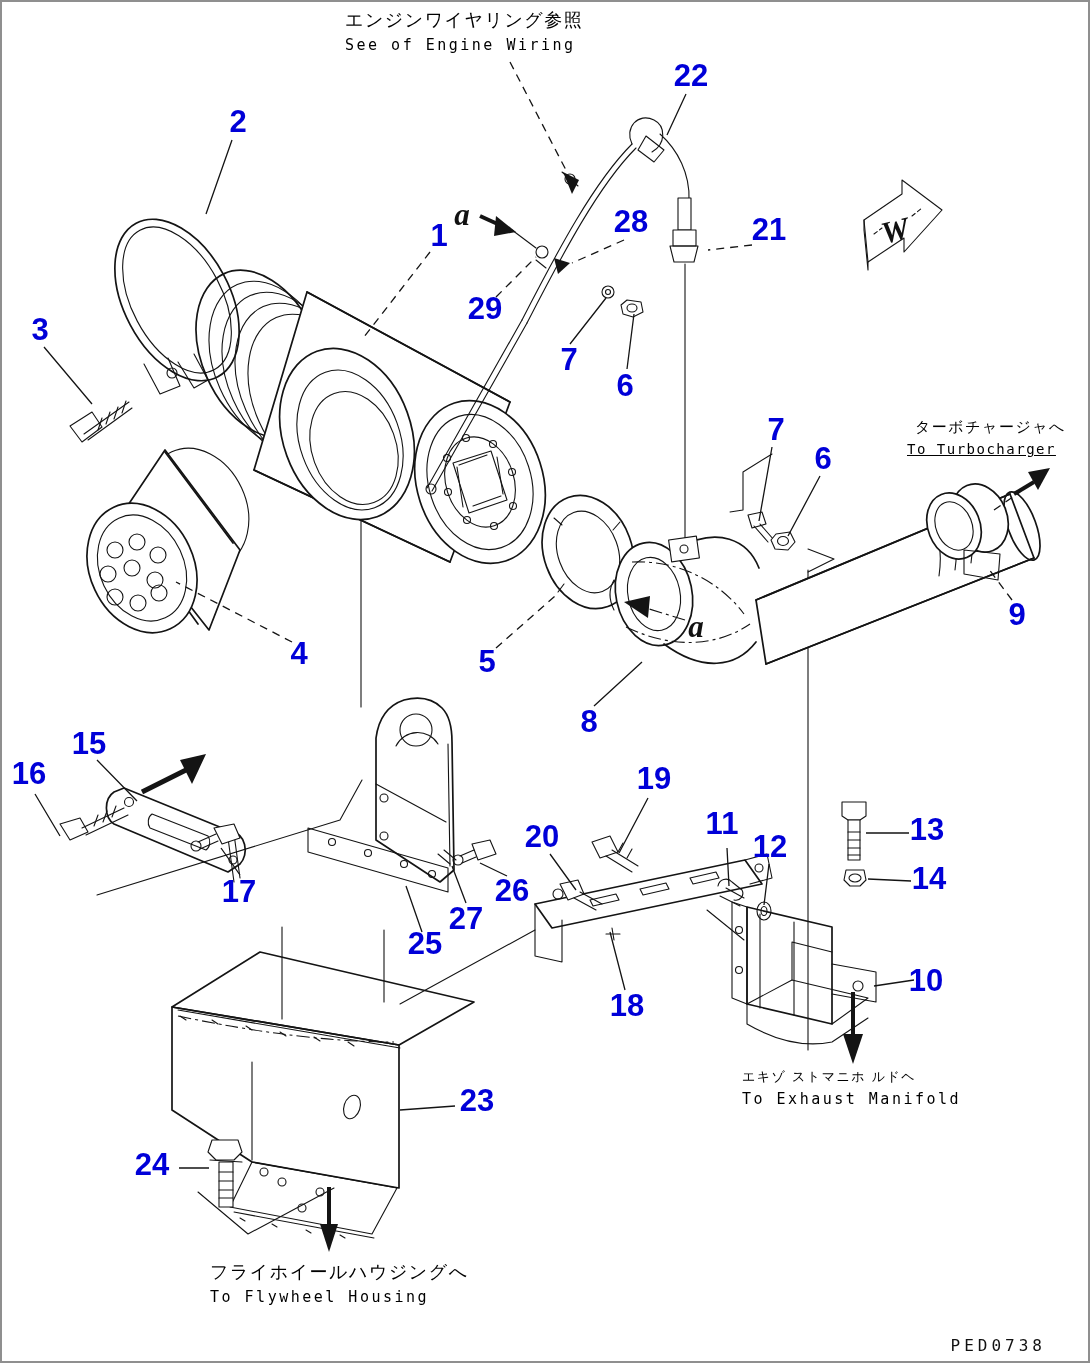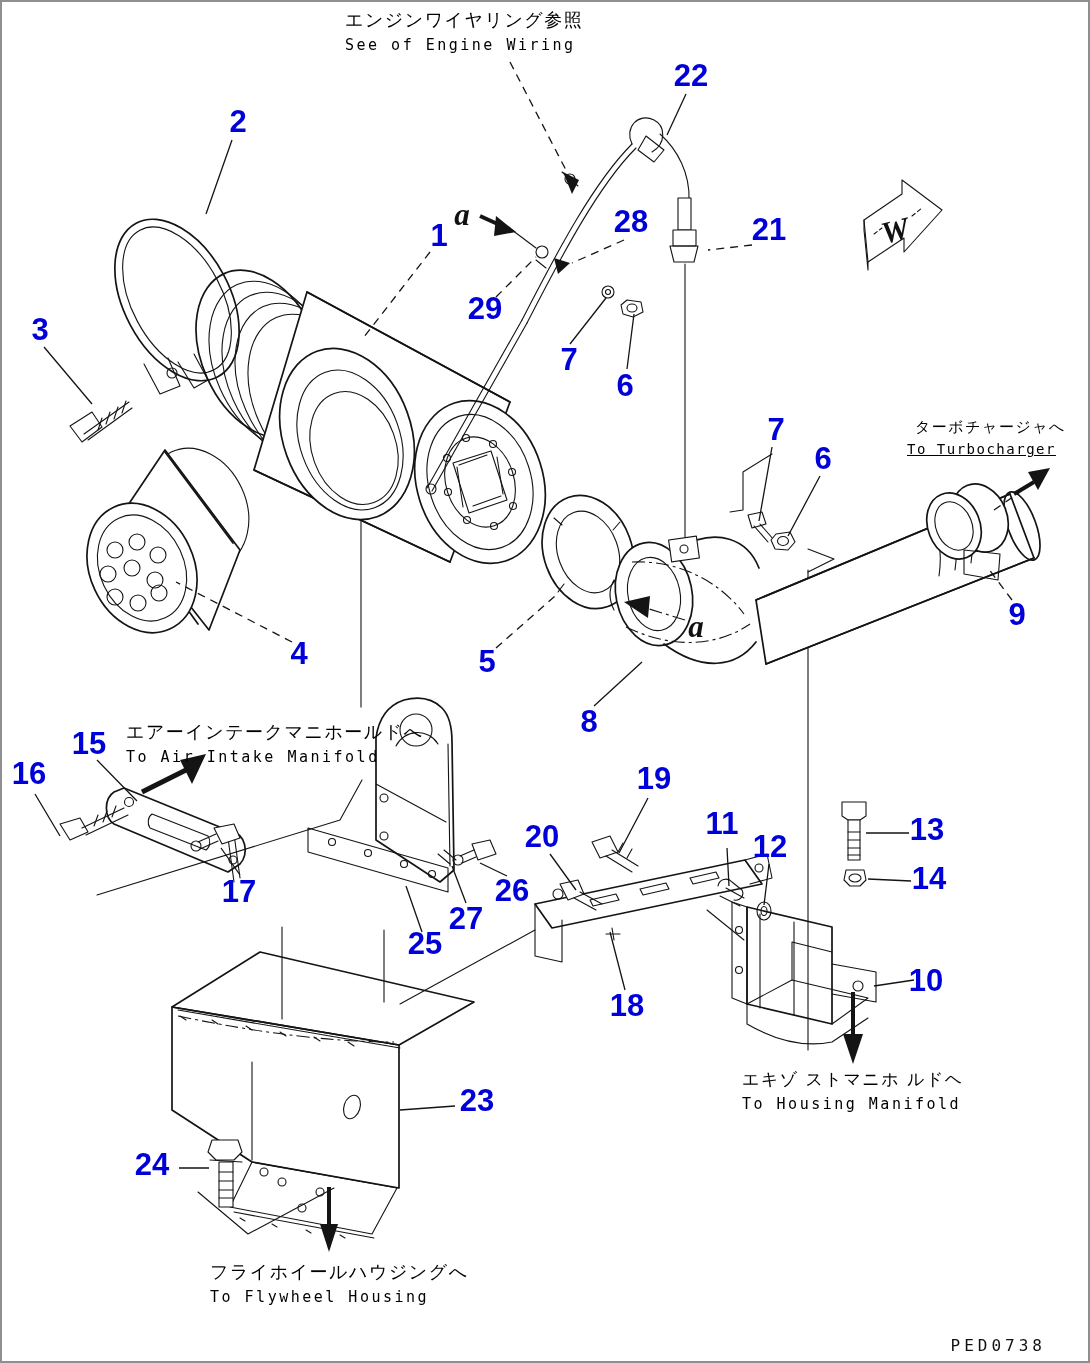--- a/index.html
+++ b/index.html
@@ -386,28 +386,24 @@
   <div class="note" style="left:343px; top:6px;">
     <div class="jp">エンジンワイヤリング参照</div>
     <div class="en">See of Engine Wiring</div>
   </div>
 
   <div class="note" style="left:905px; top:416px;">
     <div class="jp" style="font-size:15px; margin-left:8px;">ターボチャージャへ</div>
     <div class="en" style="font-size:14px; letter-spacing:1.5px;text-decoration:underline;">To Turbocharger</div>
   </div>
 
-  <div class="note" style="left:124px; top:718px;">
-    <div class="jp">エアーインテークマニホールドへ</div>
-    <div class="en">To Air Intake Manifold</div>
-  </div>
 
   <div class="note" style="left:740px; top:1066px;">
-    <div class="jp" style="font-size:17px;">エキゾ ストマニホ ルドヘ</div>
-    <div class="en">To Housing Manifold</div>
+    <div class="jp" style="font-size:13px;">エキゾ ストマニホ ルドヘ</div>
+    <div class="en">To Exhaust Manifold</div>
   </div>
 
   <div class="note" style="left:208px; top:1258px;">
     <div class="jp">フライホイールハウジングへ</div>
     <div class="en">To Flywheel Housing</div>
   </div>
 
   <div class="ped">PED0738</div>
 </div>
 

